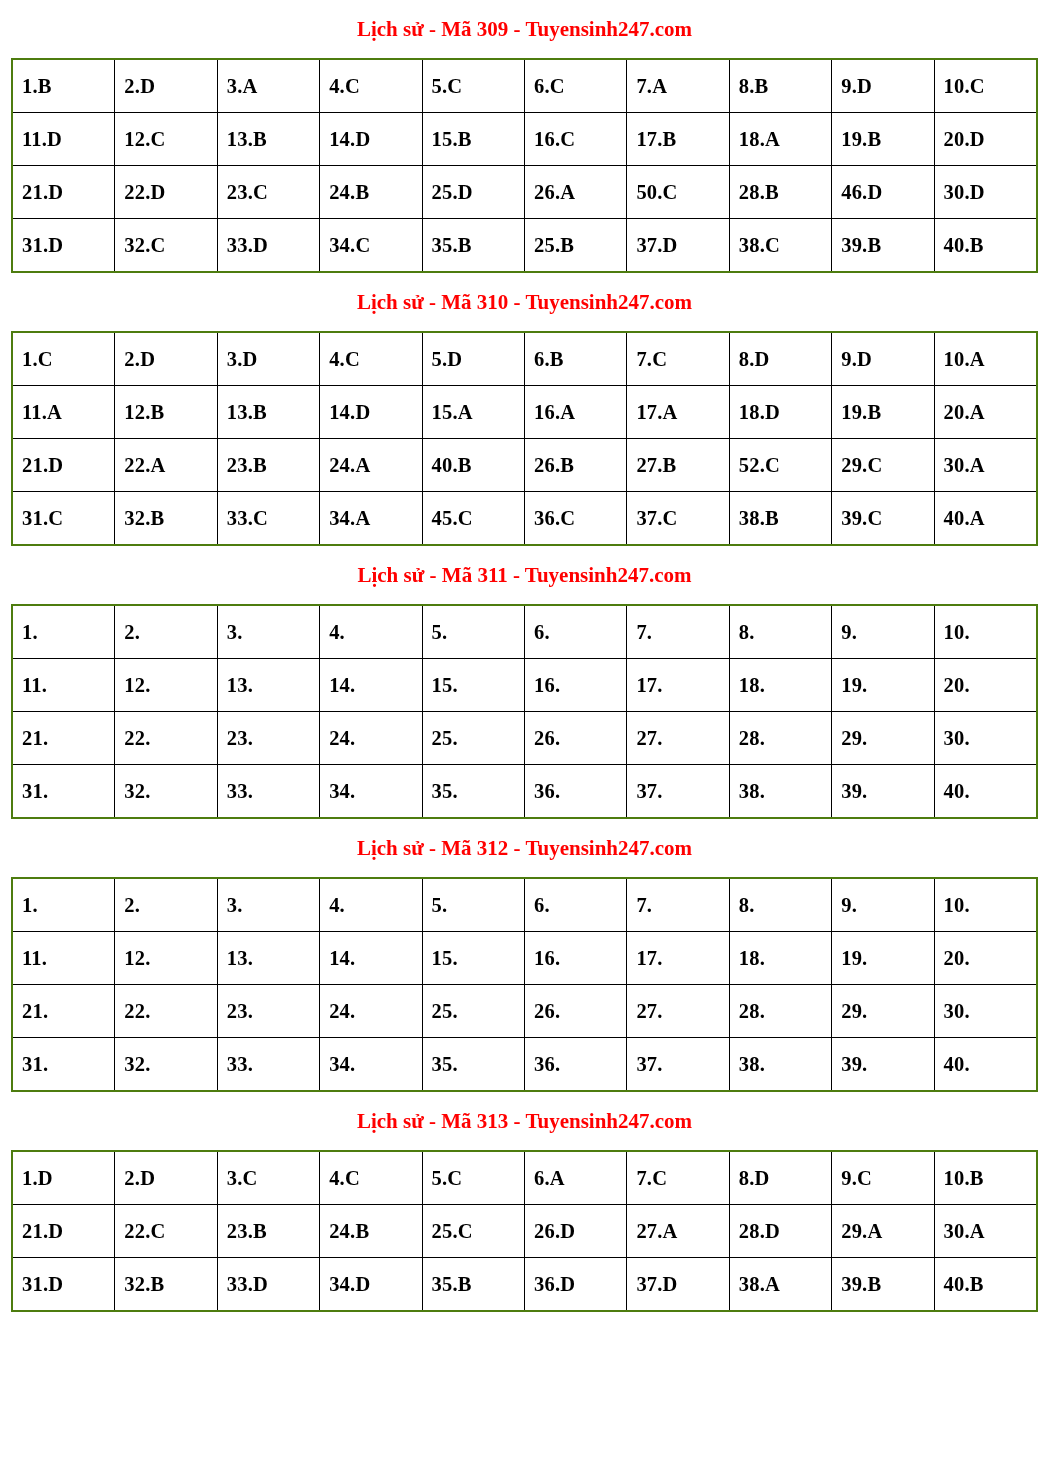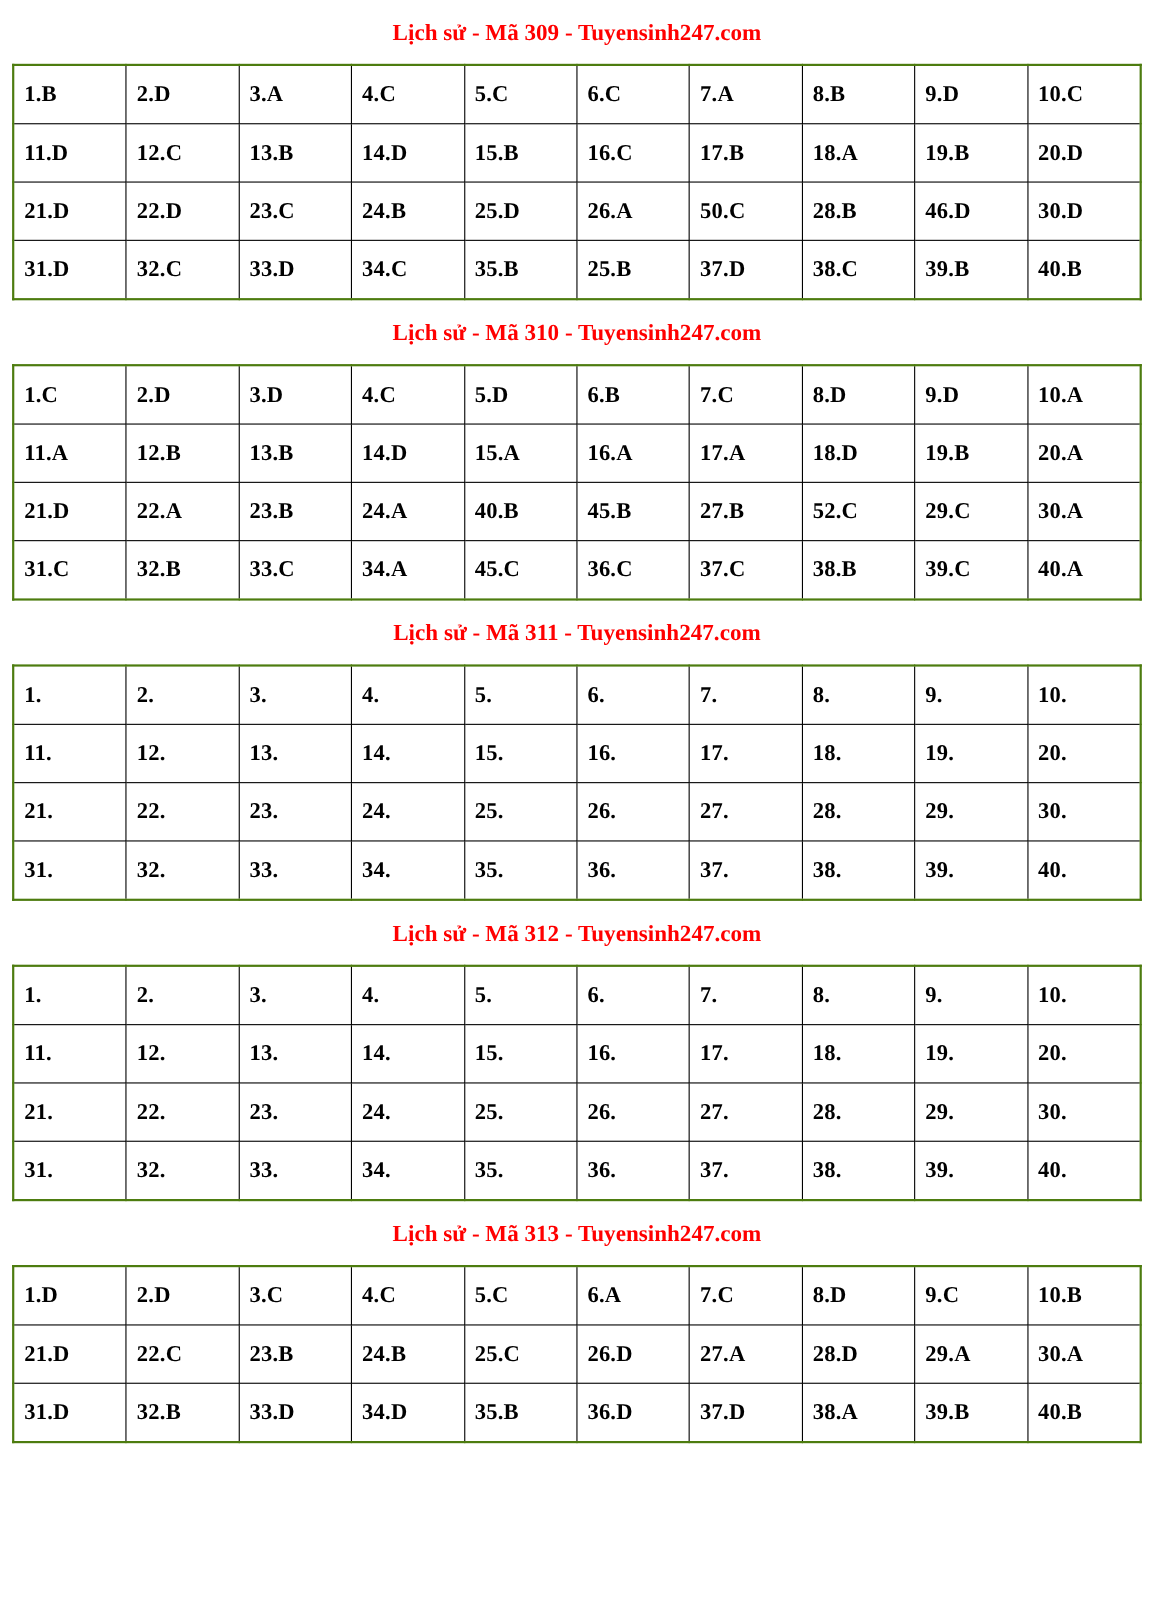--- a/index.html
+++ b/index.html
@@ -153,21 +153,21 @@
           <td>18.D</td>
           <td>19.B</td>
           <td>20.A</td>
         </tr>
         <tr>
           <td>21.D</td>
           <td>22.A</td>
           <td>23.B</td>
           <td>24.A</td>
           <td>40.B</td>
-          <td>45.B</td>
+          <td>26.B</td>
           <td>27.B</td>
           <td>52.C</td>
           <td>29.C</td>
           <td>30.A</td>
         </tr>
         <tr>
           <td>31.C</td>
           <td>32.B</td>
           <td>33.C</td>
           <td>34.A</td>

